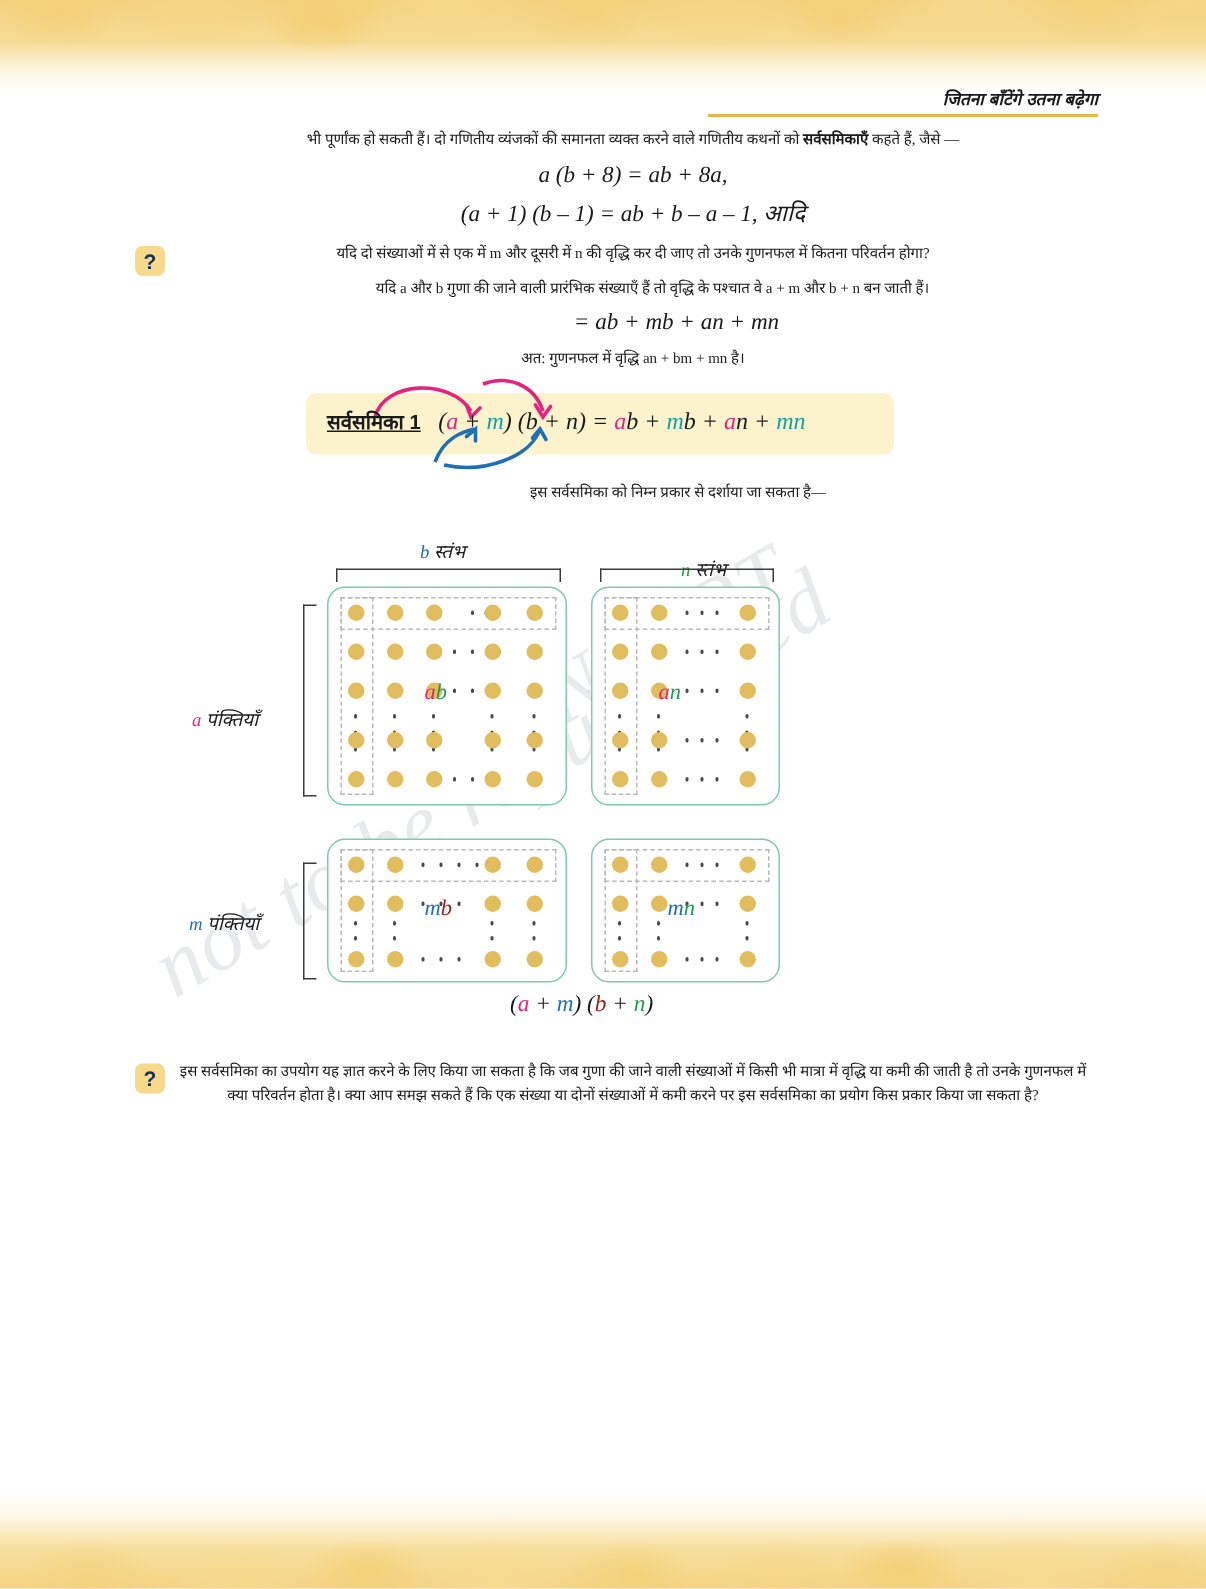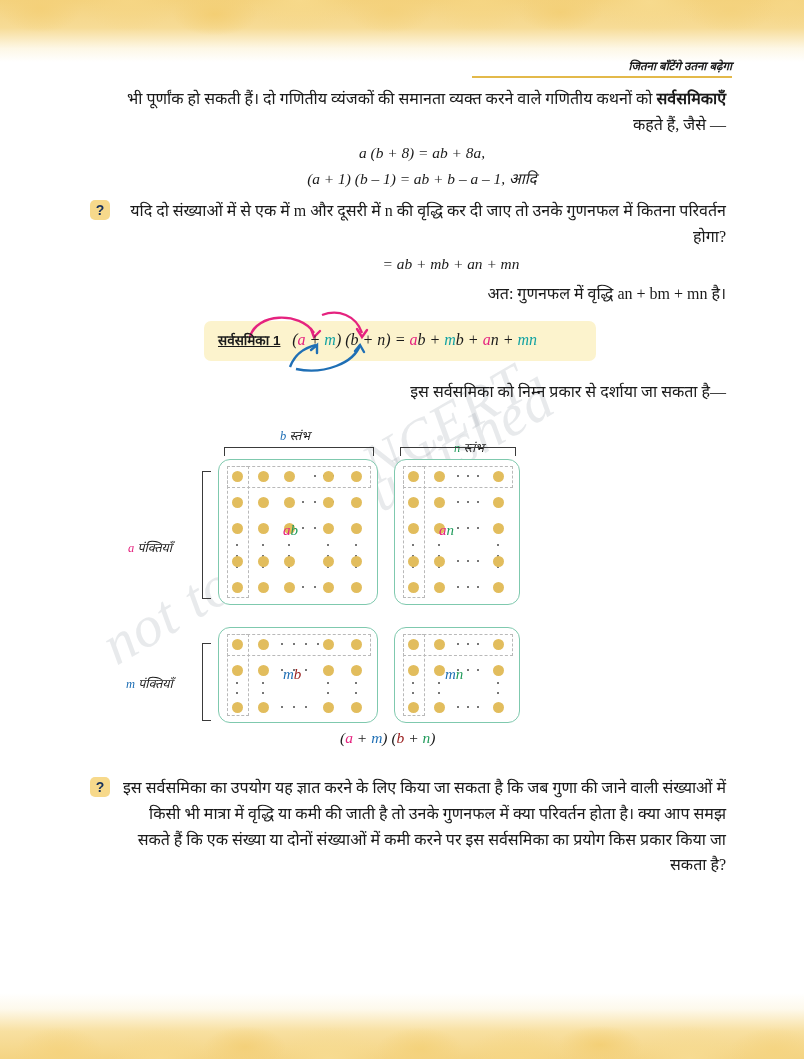--- a/index.html
+++ b/index.html
@@ -102,23 +102,23 @@
 
   .body-col {
     position: absolute;
     left: 118px;
     top: 86px;
     width: 608px;
   }
 
   p.para {
     margin: 0 0 1px 0;
-    font-size: 16px;
+    font-size: 10px;
     line-height: 1.62;
-    text-align: right;
+    text-align: center;
   }
   p.indent { text-indent: 26px; }
   .bold { font-weight: bold; }
   .eq {
     margin: 3px 0;
     font-size: 15.4px;
     font-style: italic;
     text-align: center;
     line-height: 1.5;
   }
@@ -284,20 +284,21 @@
     </p>
 
     <div class="eq">a (b + 8) = ab + 8a,</div>
     <div class="eq">(a + 1) (b – 1) = ab + b – a – 1, आदि</div>
 
     <div class="qrow" style="margin-top:8px;">
       <div class="qmark">?</div>
       <p class="para">यदि दो संख्याओं में से एक में m और दूसरी में n की वृद्धि कर दी जाए तो उनके गुणनफल में कितना परिवर्तन होगा?</p>
     </div>
 
+    <p class="para indent" style="margin-top:6px;">यदि a और b गुणा की जाने वाली प्रारंभिक संख्याएँ हैं तो वृद्धि के पश्चात वे a + m और b + n बन जाती हैं।</p>
 
     <div class="eq-right">= ab + mb + an + mn</div>
 
     <p class="para">अत: गुणनफल में वृद्धि an + bm + mn है।</p>
 
     <div class="identity-box">
       <svg class="arrow-layer" viewBox="0 0 392 70">
 
         <path d="M 46 32 C 52 8, 96 6, 110 28" fill="none" stroke="#e5237f" stroke-width="2.4"></path>
         <path d="M 107 24 l 3 8 l 6 -6" fill="none" stroke="#e5237f" stroke-width="2.4" stroke-linecap="round"></path>

